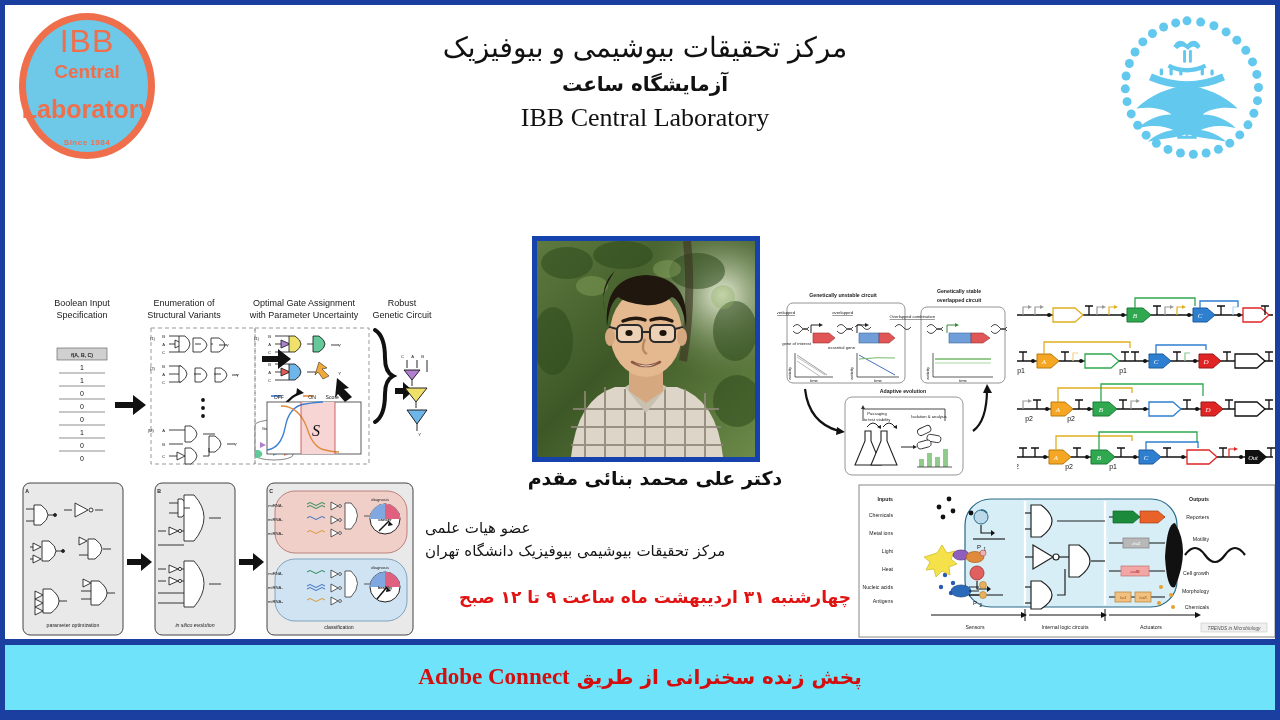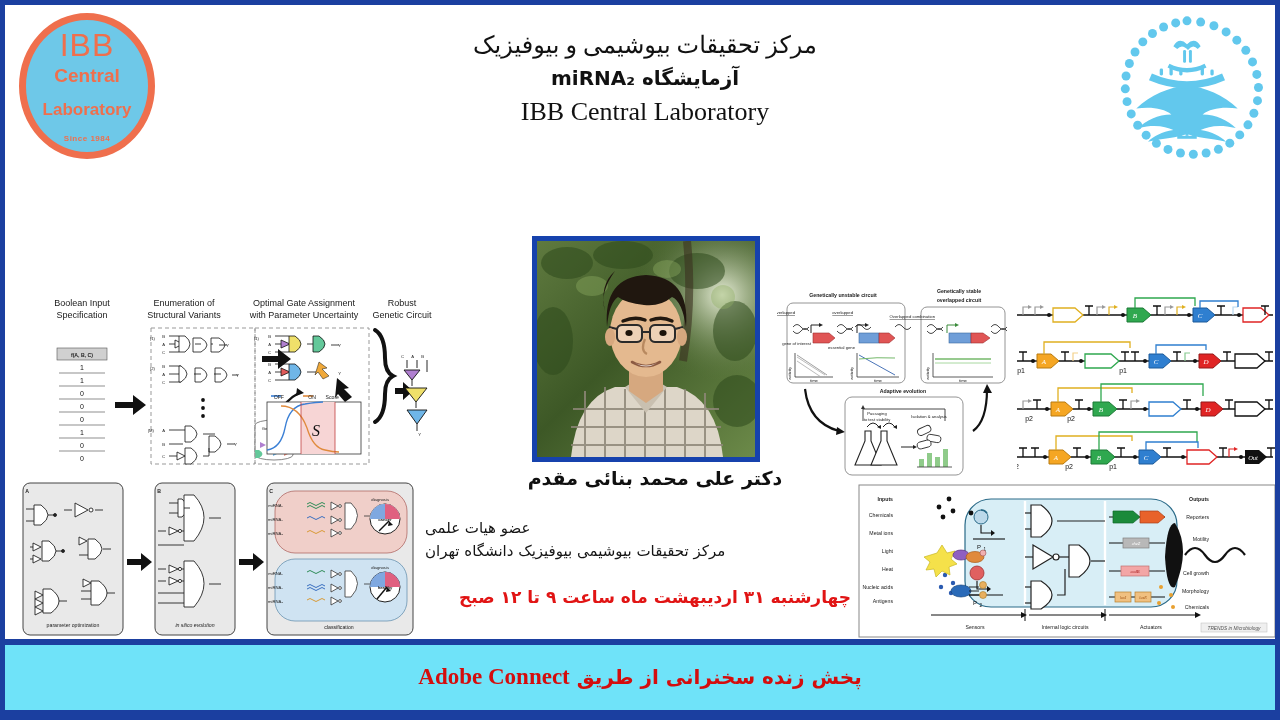--- a/index.html
+++ b/index.html
@@ -33,42 +33,42 @@
   .ibb-logo .l1 {
     color: #ef6f4d; font-weight: normal; font-size: 32px;
     letter-spacing: 1px; font-family: "Liberation Sans", sans-serif;
     margin-bottom: 5px;
   }
   .ibb-logo .l2 {
     color: #ef6f4d; font-weight: bold; font-size: 19px;
     font-family: "Liberation Sans", sans-serif; margin-bottom: 16px;
   }
   .ibb-logo .l3 {
-    color: #ef6f4d; font-weight: bold; font-size: 17px;
+    color: #ef6f4d; font-weight: bold; font-size: 25px;
     font-family: "Liberation Sans", sans-serif; margin-bottom: 17px;
   }
   .ibb-logo .l4 {
     color: #ef6f4d; font-weight: bold; font-size: 8px;
     letter-spacing: .5px;
   }
 
   
   .ut-logo {
     position: absolute; right: 10px; top: 8px;
     width: 156px; height: 156px;
   }
 
   
   .header-text {
     position: absolute; left: 300px; top: 22px; width: 680px;
     text-align: center; direction: rtl;
   }
   .header-text .fa1 {
-    font-family: Liberation Serif, serif;
-    font-size: 24px; color: #111; line-height: 1.5;
+    font-family: Liberation Sans, sans-serif;
+    font-size: 28px; color: #111; line-height: 1.5;
   }
   .header-text .fa2 {
     font-family: "DejaVu Sans", sans-serif;
     font-size: 20px; font-weight: bold; color: #111; line-height: 1.5;
   }
   .header-text .en1 {
     font-family: "Liberation Serif", serif;
     font-size: 26px; color: #111; margin-top: 4px;
   }
 
@@ -223,21 +223,21 @@
         <rect x="70" y="126" width="20" height="3"></rect>
         <rect x="72" y="120" width="3" height="6"></rect>
         <rect x="78.5" y="120" width="3" height="6"></rect>
         <rect x="85" y="120" width="3" height="6"></rect>
       </g>
     </svg>
   </div>
 
   <div class="header-text">
     <div class="fa1">مرکز تحقیقات بیوشیمی و بیوفیزیک</div>
-    <div class="fa2">آزمایشگاه miRNA₂</div>
+    <div class="fa2">آزمایشگاه ساعت</div>
     <div class="en1">IBB Central Laboratory</div>
   </div>
 
 
   <div class="fig" style="left:14px; top:255px;">
     <svg width="420" height="210" viewBox="0 0 420 210">
       <rect width="420" height="210" fill="#ffffff"></rect>
 
       <text class="fig-label" x="63" y="46" text-anchor="middle">Boolean Input</text>
       <text class="fig-label" x="63" y="58" text-anchor="middle">Specification</text>

